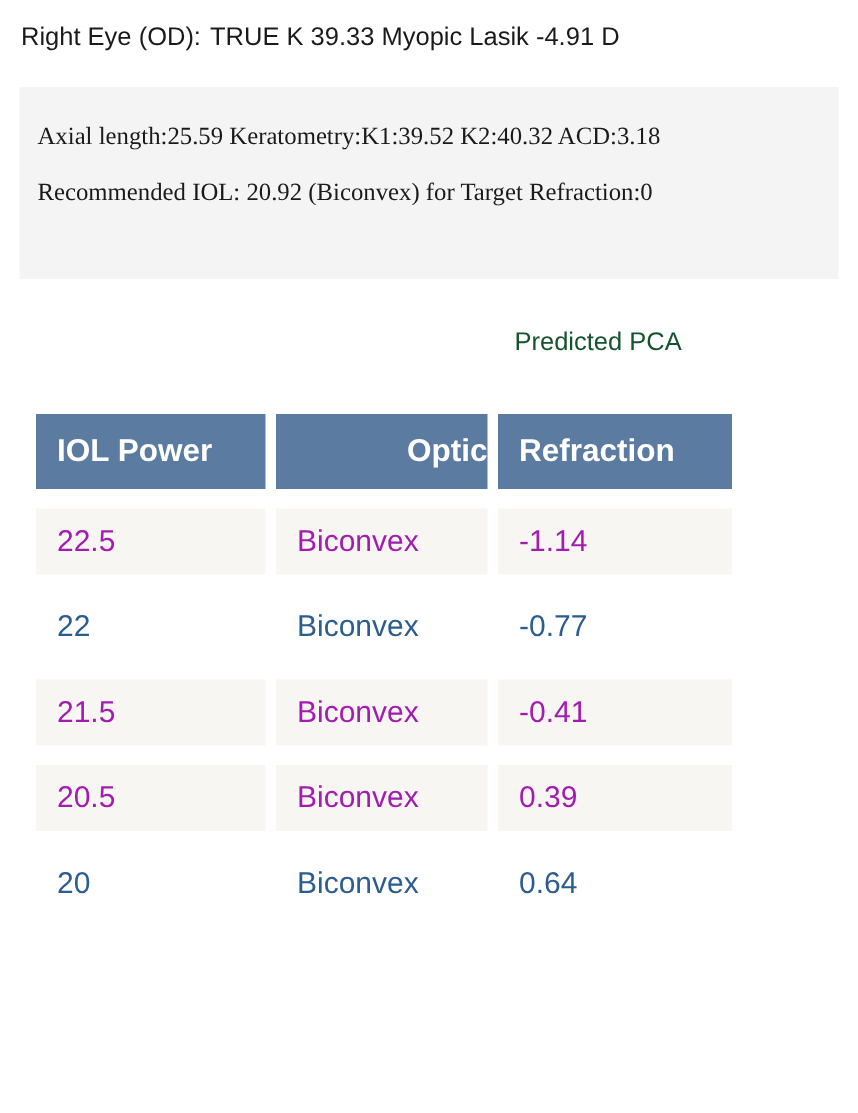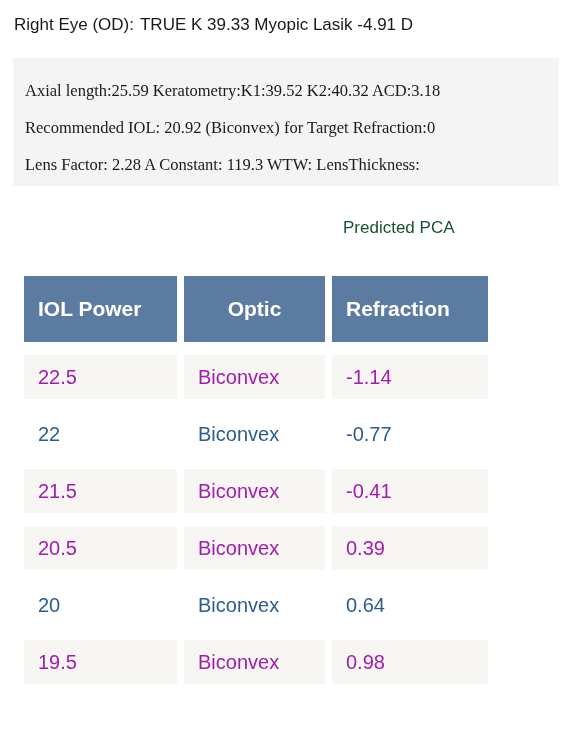--- a/index.html
+++ b/index.html
@@ -72,27 +72,27 @@
   }
   #iol-table col.col-power { width: 153px; }
   #iol-table col.col-optic { width: 141px; }
   #iol-table col.col-refraction { width: 156px; }
 
   #iol-table th {
     background: #5b7ca0;
     color: #ffffff;
     font-size: 21px;
     font-weight: bold;
-    height: 66px;
+    height: 50px;
     padding: 0 14px;
     text-align: left;
     box-sizing: border-box;
     white-space: nowrap;
   }
-  #iol-table th.center { text-align: center; padding: 0; }
+  #iol-table th.center { text-align: right; padding: 0; }
 
   #iol-table td {
     height: 44px;
     padding: 0 14px;
     font-size: 20px;
     box-sizing: border-box;
     white-space: nowrap;
     vertical-align: middle;
   }
 
@@ -116,21 +116,20 @@
 </head>
 <body>
 
 <div id="eye-title">
   <span class="eye-label">Right Eye (OD):</span><span class="eye-detail">TRUE K 39.33 Myopic Lasik -4.91 D</span>
 </div>
 
 <div id="summary-box">
   <div class="summary-line">Axial length:25.59  Keratometry:K1:39.52 K2:40.32  ACD:3.18</div>
   <div class="summary-line">Recommended IOL: 20.92 (Biconvex) for Target Refraction:0</div>
-  <div class="summary-line">Lens Factor: 2.28 A Constant: 119.3 WTW: LensThickness:</div>
 </div>
 
 <div id="predicted-pca">Predicted PCA</div>
 
 <table id="iol-table">
   <colgroup>
     <col class="col-power">
     <col class="col-optic">
     <col class="col-refraction">
   </colgroup>
@@ -160,19 +159,14 @@
     <tr class="row-shaded">
       <td>20.5</td>
       <td>Biconvex</td>
       <td>0.39</td>
     </tr>
     <tr class="row-plain">
       <td>20</td>
       <td>Biconvex</td>
       <td>0.64</td>
     </tr>
-    <tr class="row-shaded">
-      <td>19.5</td>
-      <td>Biconvex</td>
-      <td>0.98</td>
-    </tr>
   </tbody>
 </table>
 
 </body></html>

